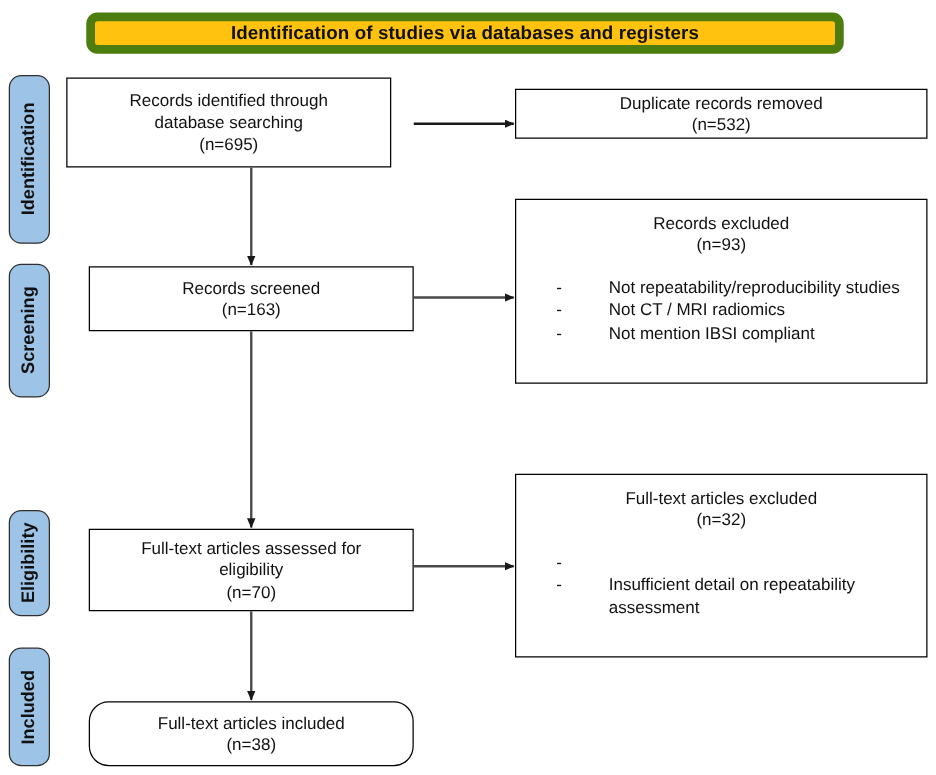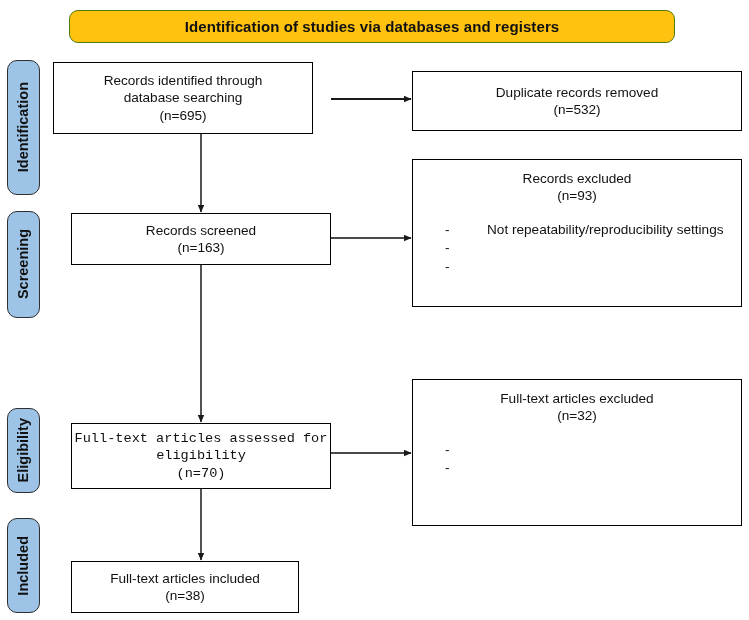--- a/index.html
+++ b/index.html
@@ -28,21 +28,21 @@
   }
 
   
   .banner {
     position: absolute;
     box-sizing: border-box;
     display: flex;
     align-items: center;
     justify-content: center;
     border-radius: 9px;
-    border: 1px solid #4d7c0f;
+    border: 7px solid #4d7c0f;
     font-weight: bold;
     font-size: 15px;
     color: #111111;
     letter-spacing: 0.1px;
   }
 
   
   .stage {
     position: absolute;
     box-sizing: border-box;
@@ -166,59 +166,62 @@
     <div class="box-title">Records identified through
 database searching
 (n=695)</div>
   </div>
 
   <div class="box box-center" style="left:71px; top:213px; width:260px; height:52px;justify-content:center;">
     <div class="box-title">Records screened
 (n=163)</div>
   </div>
 
-  <div class="box box-center" style="left:71px; top:423px; width:260px; height:66px;font-family:Liberation Mono, monospace;">
+  <div class="box box-center" style="left:71px; top:423px; width:260px; height:66px;">
     <div class="box-title">Full-text articles assessed for
 eligibility
 (n=70)</div>
   </div>
 
-  <div class="box box-center" style="left:71px; top:561px; width:228px; height:52px;">
+  <div class="box box-center" style="left:71px; top:561px; width:260px; height:52px;border-radius:16px;">
     <div class="box-title">Full-text articles included
 (n=38)</div>
   </div>
 
-  <div class="box box-center" style="left:412px; top:71px; width:330px; height:60px;">
+  <div class="box box-center" style="left:412px; top:71px; width:330px; height:40px;">
     <div class="box-title">Duplicate records removed
 (n=532)</div>
   </div>
 
   <div class="box box-excl" style="left:412px; top:159px; width:330px; height:148px;">
     <div class="excl-head">Records excluded
 (n=93)</div>
     <ul class="excl-list">
       <li>
         <span class="dash">-</span>
-        <span class="li-text">Not repeatability/reproducibility settings</span>
-      </li>
-      <li>
-        <span class="dash">-</span>
-      </li>
-      <li>
-        <span class="dash">-</span>
+        <span class="li-text">Not repeatability/reproducibility studies</span>
+      </li>
+      <li>
+        <span class="dash">-</span>
+        <span class="li-text">Not CT / MRI radiomics</span>
+      </li>
+      <li>
+        <span class="dash">-</span>
+        <span class="li-text">Not mention IBSI compliant</span>
       </li>
     </ul>
   </div>
 
   <div class="box box-excl" style="left:412px; top:379px; width:330px; height:147px;">
     <div class="excl-head">Full-text articles excluded
 (n=32)</div>
     <ul class="excl-list">
       <li>
         <span class="dash">-</span>
       </li>
       <li>
         <span class="dash">-</span>
+        <span class="li-text">Insufficient detail on repeatability assessment</span>
       </li>
     </ul>
   </div>
 
 </div>
 
 </body></html>

